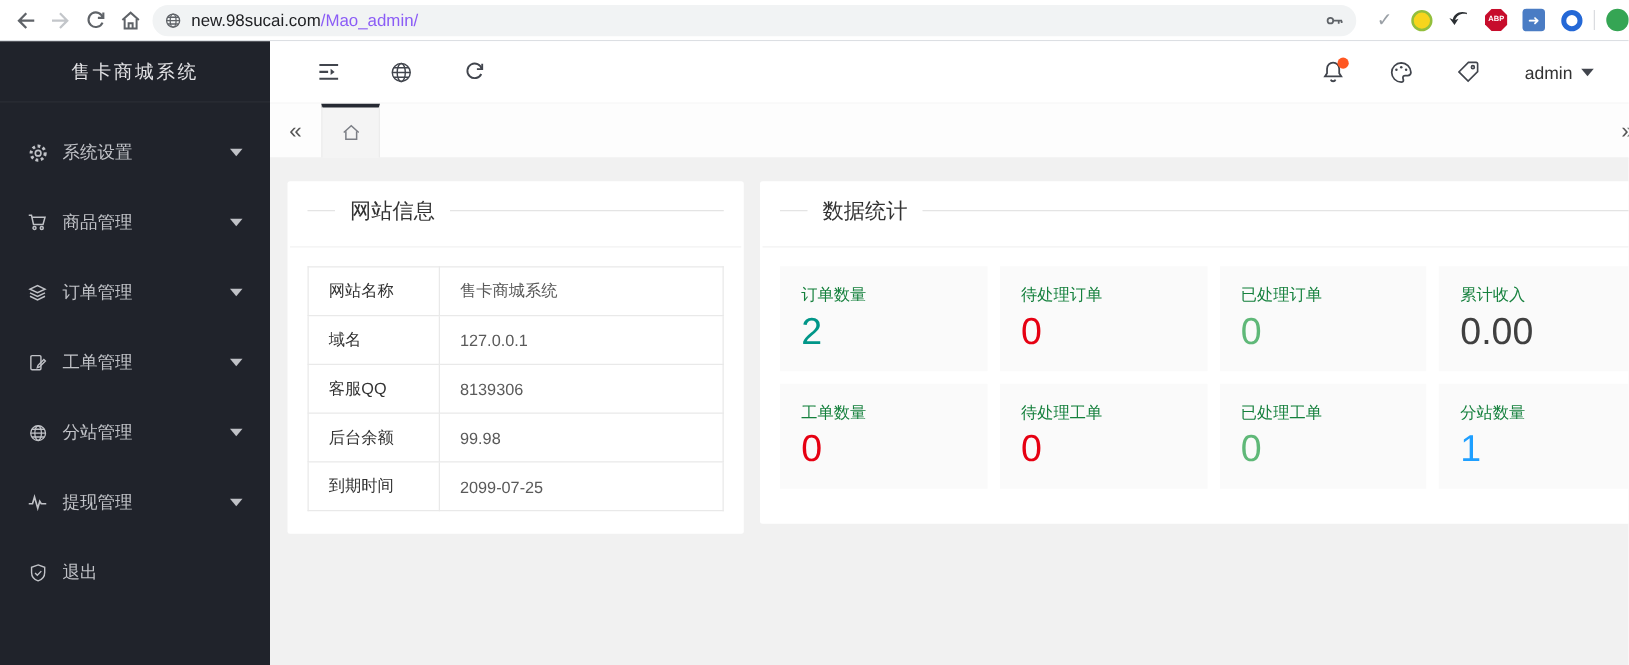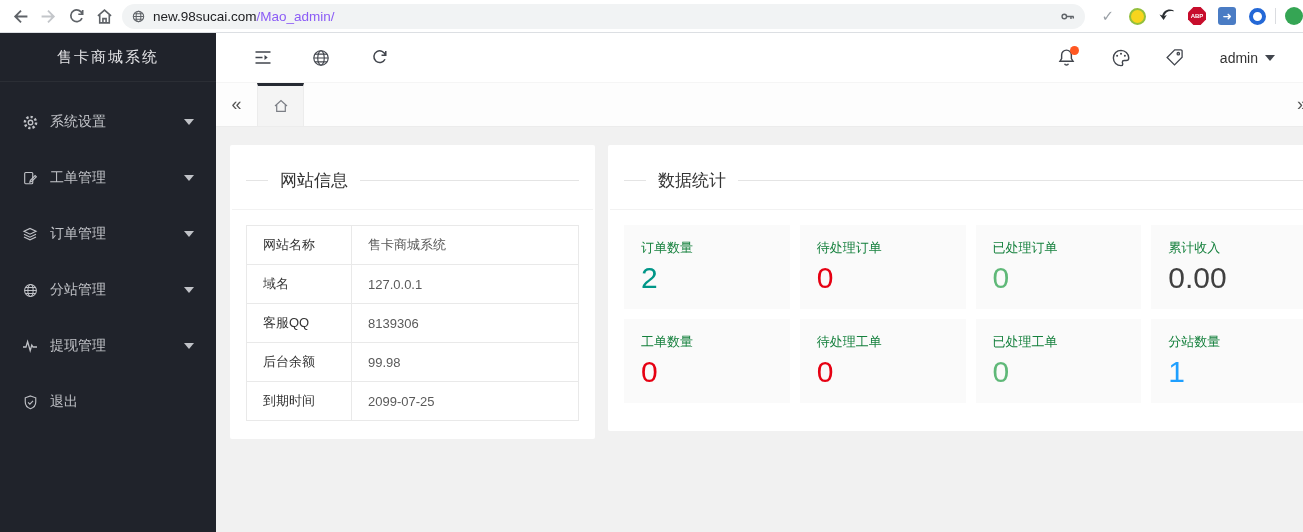--- a/index.html
+++ b/index.html
@@ -48,21 +48,21 @@
   .admin-caret { width:0; height:0; border:5px solid transparent; border-top:6px solid #41454d; margin:5px 0 0 7px; }
 
   .tabbar { height:44px; background:#fdfdfd; border-bottom:1px solid #ececec; display:flex; align-items:stretch; }
   .tab-collapse { width:41px; display:flex; align-items:center; justify-content:center; color:#555; font-size:18px; cursor:pointer; }
   .tab-home { width:47px; background:#f4f4f4; border-top:3px solid #262a33; border-left:1px solid #ececec; border-right:1px solid #ececec; display:flex; align-items:center; justify-content:center; color:#7b7e85; cursor:pointer; }
   .tab-spacer { flex:1; }
   .tab-expand { width:20px; display:flex; align-items:center; justify-content:center; color:#555; font-size:18px; cursor:pointer; margin-right:-9px; }
 
   .content { flex:1; background:#f1f1f1; padding:18px 0 0 14px; display:flex; gap:13px; align-items:flex-start; overflow:hidden; }
 
-  .card { background:#fff; border-radius:2px; padding:14px 16px 18px; }
+  .card { background:#fff; border-radius:2px; padding:2px 16px 18px; }
   .card-site { width:365px; flex-shrink:0; }
   .card-stats { width:725px; flex-shrink:0; }
   .card-title-row { display:flex; align-items:center; margin-top:10px; }
   .title-dash { width:22px; height:1px; background:#e4e4e4; }
   .card-title { font-size:17px; color:#333; padding:0 12px; }
   .title-line { flex:1; height:1px; background:#e4e4e4; }
   .card-divider { height:1px; background:#f2f2f2; margin:17px -14px 0; }
 
   table.info { width:100%; border-collapse:collapse; margin-top:15px; }
   table.info td { border:1px solid #e9e9e9; height:39px; font-size:13px; padding-left:16px; }
@@ -155,41 +155,52 @@
         <span class="mi-icon">
           <svg width="15" height="15" viewBox="0 0 16 16" fill="none">
               <circle cx="8" cy="8" r="6" stroke-width="2.6" stroke-dasharray="2.4 2.2"></circle>
               <circle cx="8" cy="8" r="2.4" stroke-width="1.4"></circle>
             </svg>
         </span>
         <span>系统设置</span>
         <span class="caret"></span>
       </div>
 
-
-      <div class="menu-item">
-        <span class="mi-icon">
-          <svg width="15" height="15" viewBox="0 0 16 16" fill="none" stroke-width="1.2">
-              <rect x="1.8" y="1.6" width="8.6" height="12" rx="1"></rect>
-              <path d="M14.2 6.2l-5 5-1.9.7.6-2 5-5z"></path>
-            </svg>
-        </span>
-        <span>工单管理</span>
+      <div class="menu-item">
+        <span class="mi-icon">
+          <svg width="16" height="16" viewBox="0 0 16 16" fill="none" stroke-width="1.2">
+              <path d="M1 2.2h2.2L4.8 9.6h7.6L14 3.8H4"></path>
+              <circle cx="5.6" cy="12.4" r="1.2"></circle>
+              <circle cx="11.4" cy="12.4" r="1.2"></circle>
+            </svg>
+        </span>
+        <span>商品管理</span>
         <span class="caret"></span>
       </div>
 
       <div class="menu-item">
         <span class="mi-icon">
           <svg width="16" height="16" viewBox="0 0 16 16" fill="none" stroke-width="1.2">
               <path d="M2 5.3L8 2.4l6 2.9-6 2.9z"></path>
               <path d="M2 8.3l6 2.9 6-2.9"></path>
               <path d="M2 11l6 2.9 6-2.9"></path>
             </svg>
         </span>
         <span>订单管理</span>
+        <span class="caret"></span>
+      </div>
+
+      <div class="menu-item">
+        <span class="mi-icon">
+          <svg width="15" height="15" viewBox="0 0 16 16" fill="none" stroke-width="1.2">
+              <rect x="1.8" y="1.6" width="8.6" height="12" rx="1"></rect>
+              <path d="M14.2 6.2l-5 5-1.9.7.6-2 5-5z"></path>
+            </svg>
+        </span>
+        <span>工单管理</span>
         <span class="caret"></span>
       </div>
 
       <div class="menu-item">
         <span class="mi-icon">
           <svg width="15" height="15" viewBox="0 0 16 16" fill="none" stroke-width="1.1">
               <circle cx="8" cy="8" r="6.3"></circle>
               <ellipse cx="8" cy="8" rx="2.8" ry="6.3"></ellipse>
               <path d="M1.7 8h12.6M2.5 4.7h11M2.5 11.3h11"></path>
             </svg>

